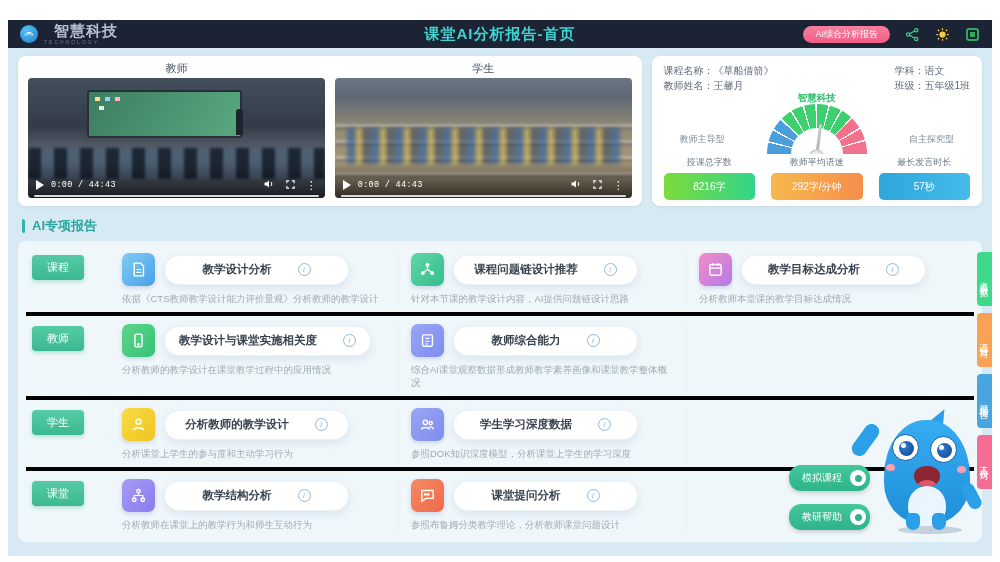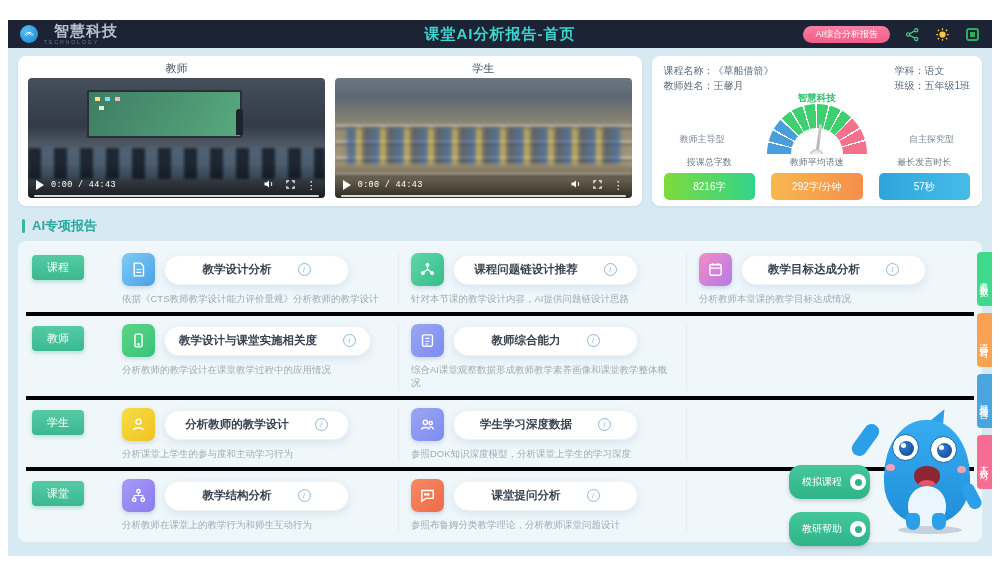--- a/index.html
+++ b/index.html
@@ -148,21 +148,21 @@
     height:54px; }
   .tab-green  { background:#3ed98b; }
   .tab-orange { background:#f9a253; }
   .tab-blue   { background:#48a5e0; }
   .tab-pink   { background:#f56d92; }
 
   
   .mascot-btns { position:absolute; right:122px; top:445px; display:flex;
     flex-direction:column; gap:13px; z-index:22; }
   .m-btn { background:linear-gradient(180deg,#43c89b,#2fb389); color:#fff; font-size:10px;
-    height:34px; border-radius:12px; display:flex; align-items:center; gap:8px;
+    height:26px; border-radius:12px; display:flex; align-items:center; gap:8px;
     padding:0 4px 0 13px; border:none; cursor:pointer; box-shadow:0 2px 4px rgba(0,0,0,.18); }
   .m-btn-ic { width:16px; height:16px; background:#fff; border-radius:50%;
     display:flex; align-items:center; justify-content:center; }
   .m-btn-ic i { width:7px; height:7px; background:#2fb389; border-radius:50%; display:block;}
 
   .mascot { position:absolute; right:16px; top:390px; width:112px; height:128px; z-index:21; cursor:pointer;}
   .m-fin { position:absolute; top:-2px; right:30px; width:0; height:0;
     border-left:9px solid transparent; border-right:4px solid transparent;
     border-bottom:15px solid #2b9fe8; transform:rotate(20deg); }
   .m-body { position:absolute; top:10px; right:6px; width:86px; height:104px;

